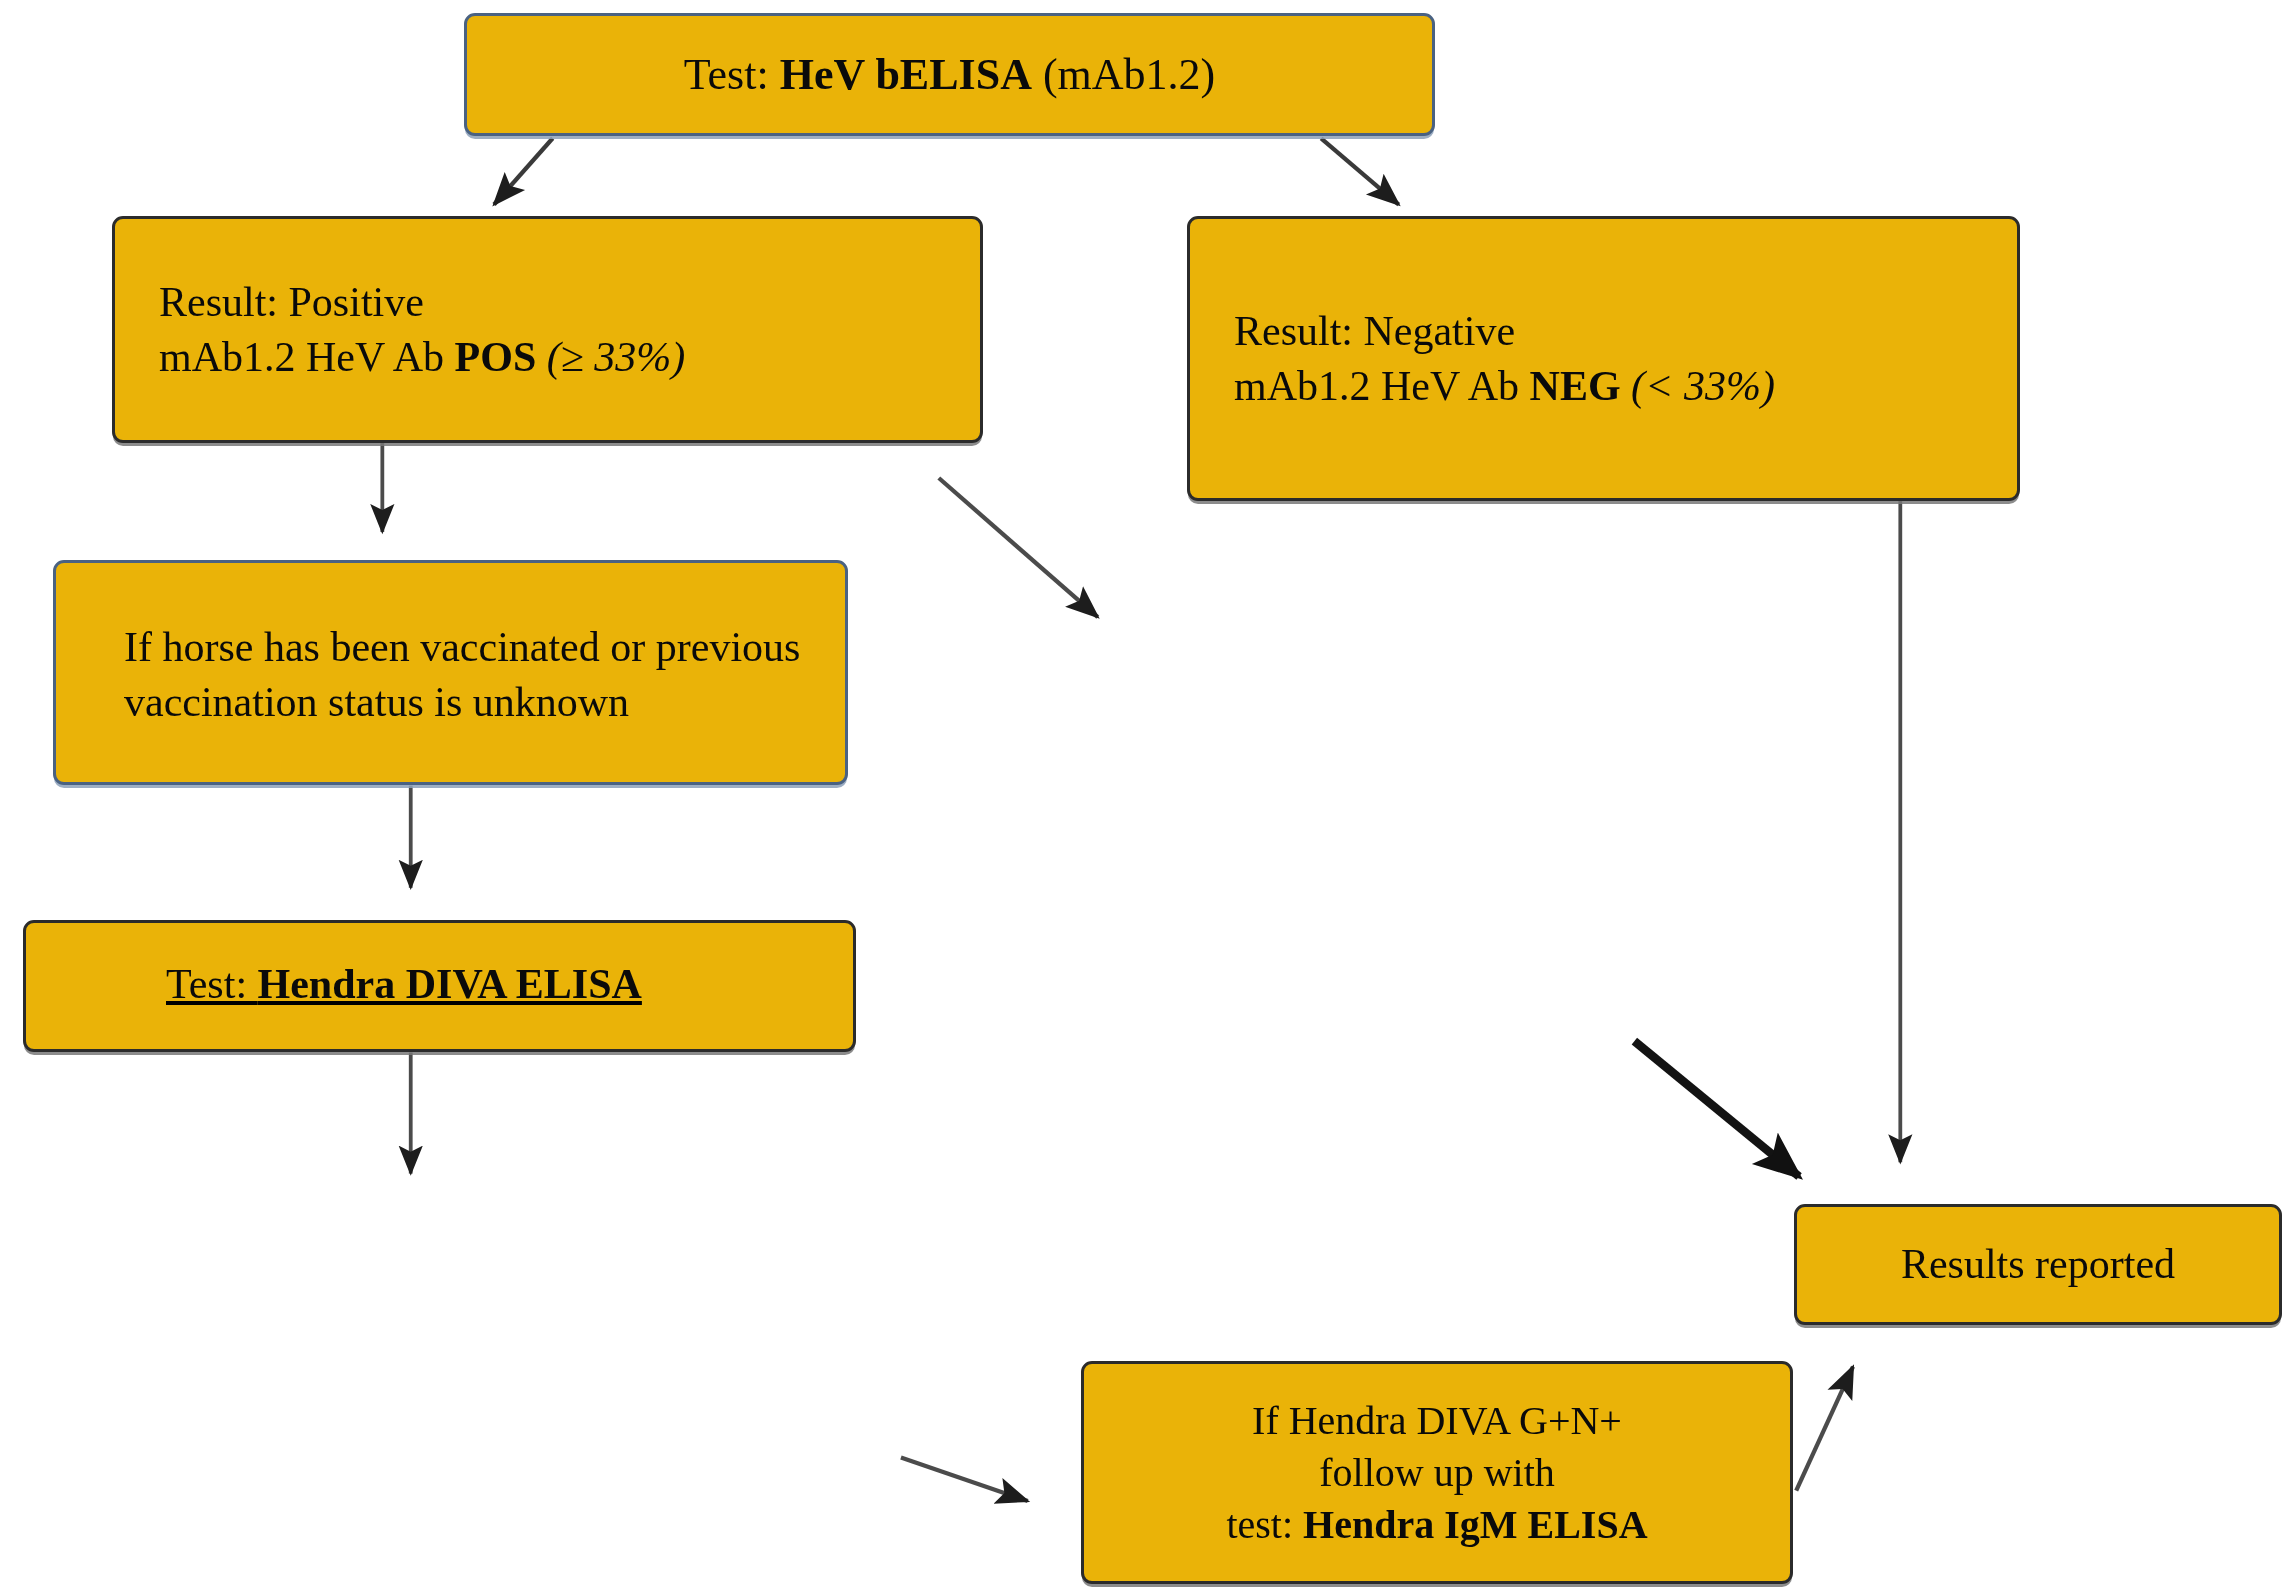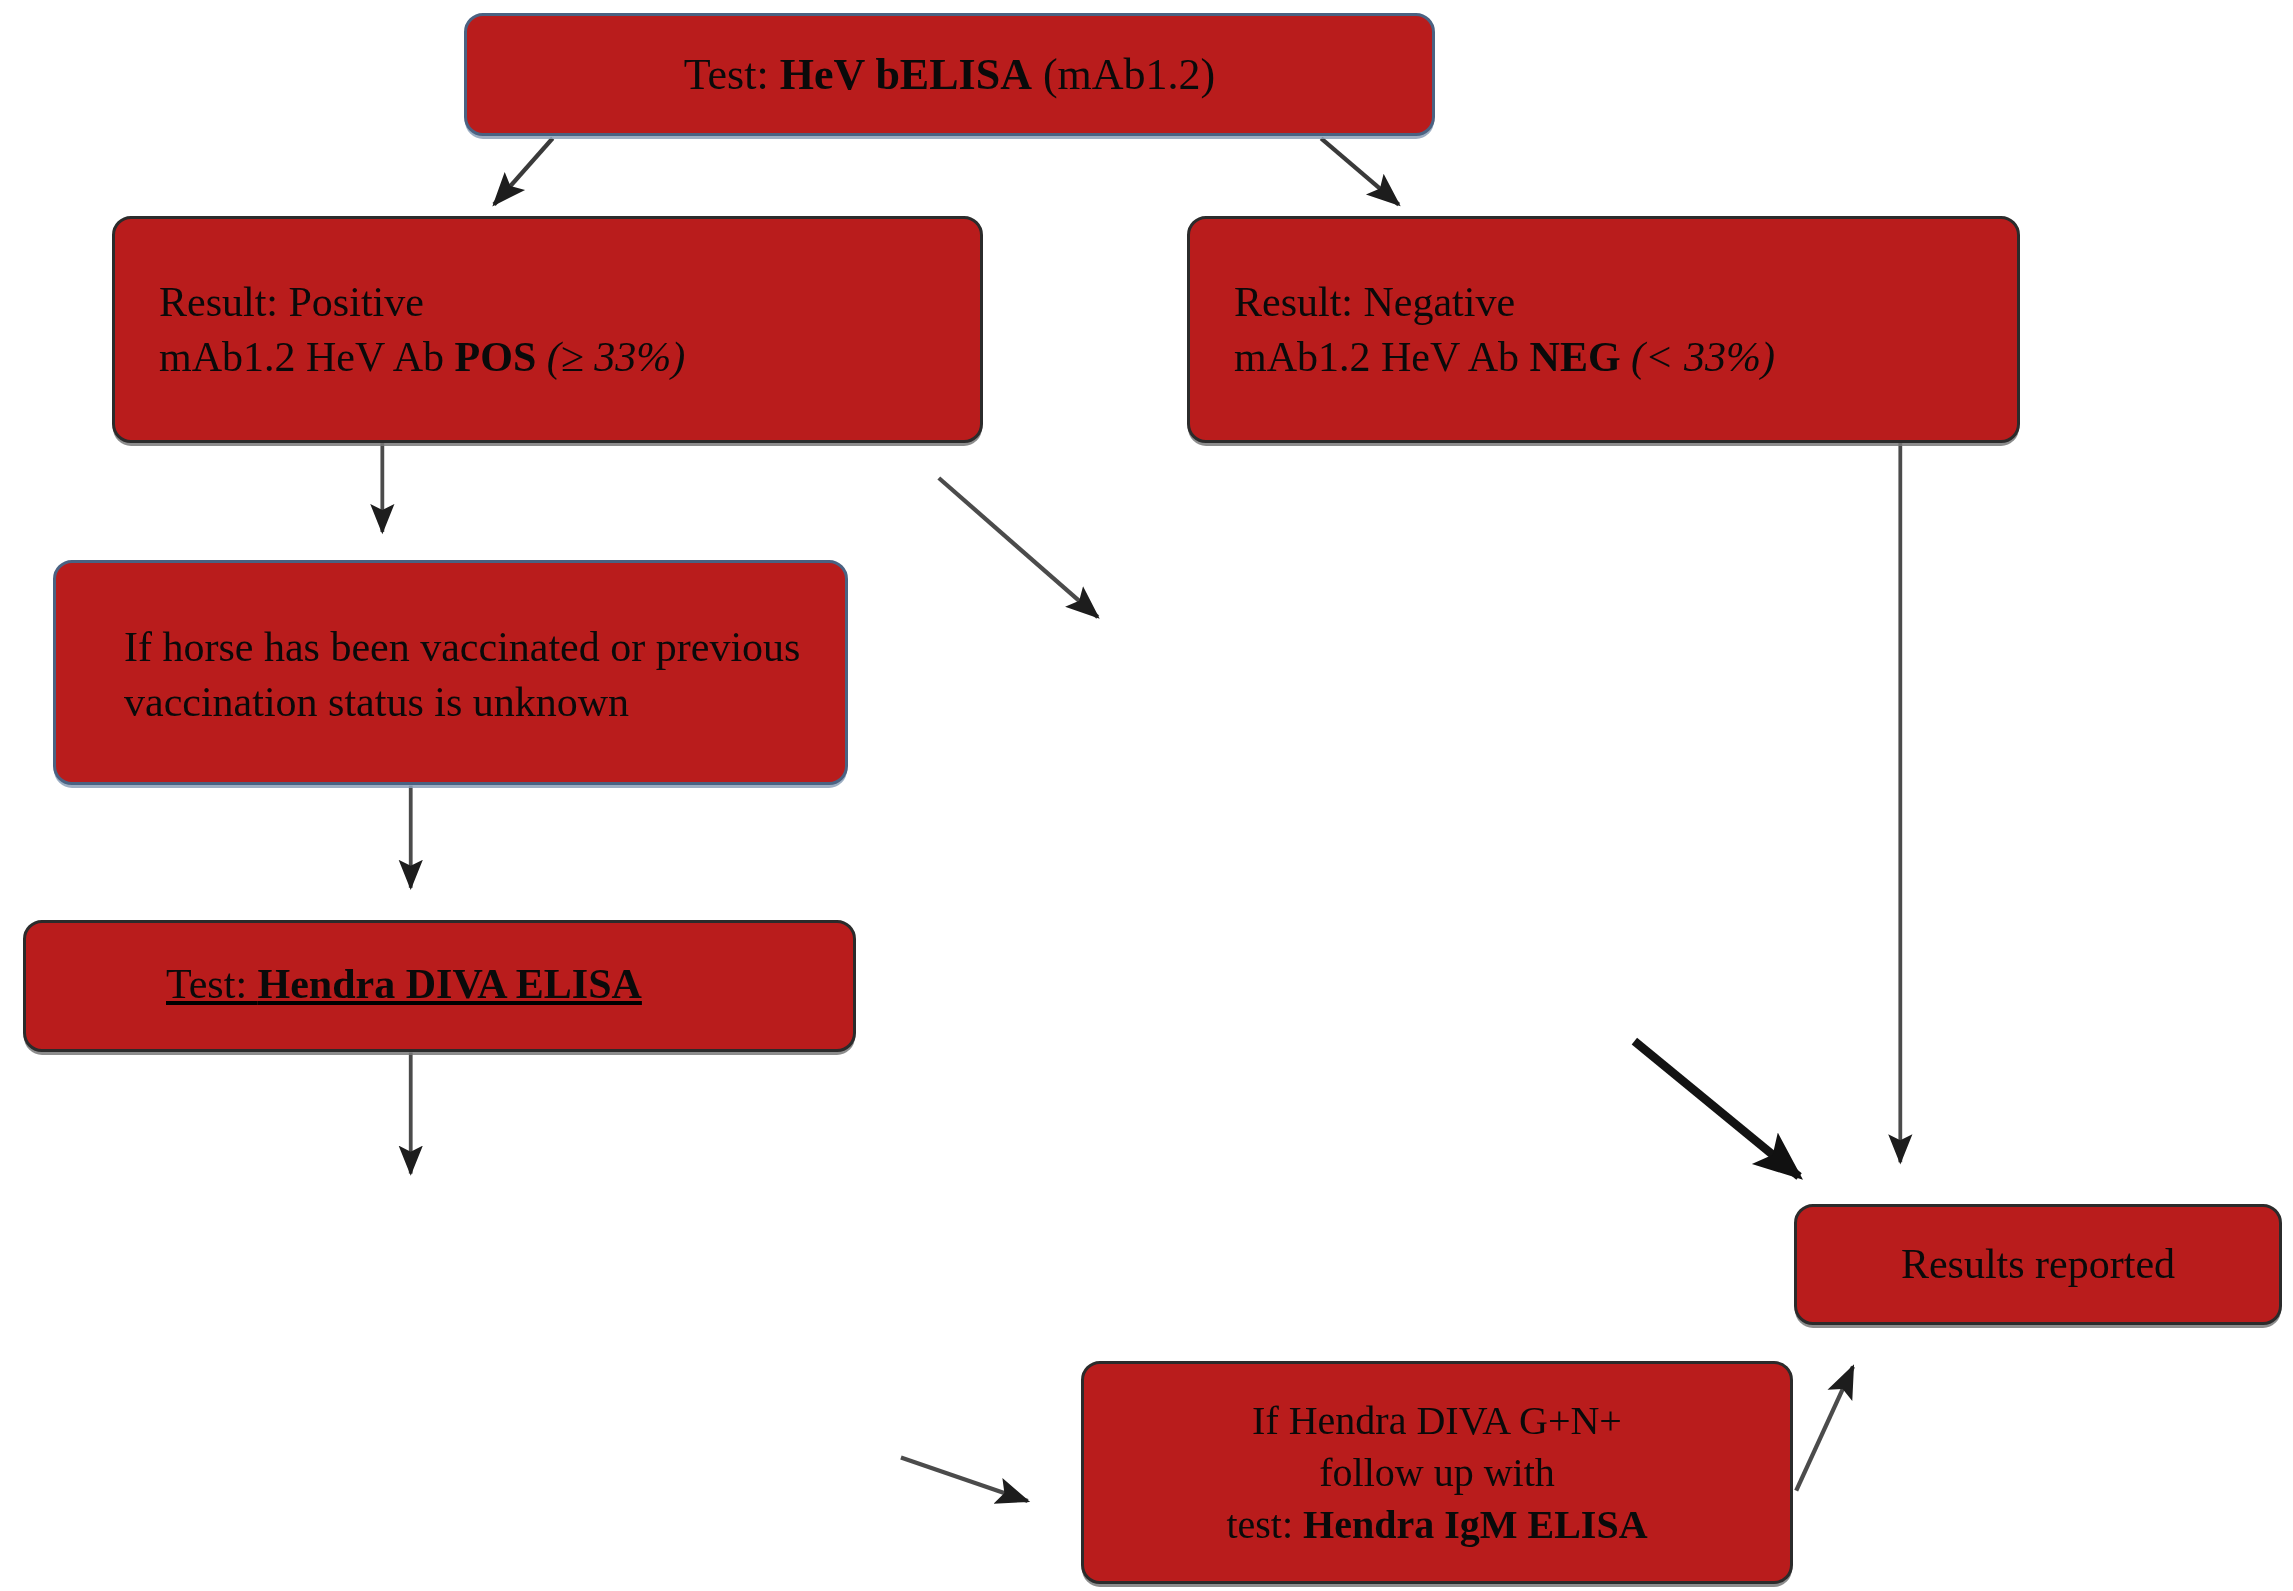--- a/index.html
+++ b/index.html
@@ -11,22 +11,22 @@
     position: relative;
     width: 2294px;
     height: 1592px;
     background: #ffffff;
     font-family: "Liberation Serif", "DejaVu Serif", serif;
     overflow: hidden;
   }
   .node {
     position: absolute;
     box-sizing: border-box;
-    background: #b91c1c;
-    border-radius: 19px;
+    background: #eab308;
+    border-radius: 11px;
     display: flex;
     align-items: center;
     overflow: hidden;
   }
   .node .txt {
     width: 100%;
     line-height: 1.30;
     color: #0a0a0a;
     white-space: pre-line;
   }
@@ -88,21 +88,21 @@
   </svg>
 
   <div class="node b-blue align-center pad-c" style="left:464px; top:13.2px; width:971px; height:123px; font-size:44px;">
     <div class="txt"><span>Test: </span><b>HeV bELISA</b><span> (mAb1.2)</span></div>
   </div>
 
   <div class="node b-dark align-left pad-l" style="left:112px; top:216px; width:871px; height:227px; font-size:42px;">
     <div class="txt"><span>Result: Positive</span><br><span>mAb1.2 HeV Ab </span><b>POS</b><i> (≥ 33%)</i></div>
   </div>
 
-  <div class="node b-dark align-left pad-l" style="left:1187px; top:216px; width:833px; height:227px; font-size:42px;">
+  <div class="node b-dark align-left pad-l" style="left:1187px; top:216px; width:833px; height:285px; font-size:42px;">
     <div class="txt"><span>Result: Negative</span><br><span>mAb1.2 HeV Ab </span><b>NEG</b><i> (&lt; 33%)</i></div>
   </div>
 
   <div class="node b-blue align-left" style="left:53px; top:560px; width:795px; height:225px; font-size:42px; padding:4px 32px 0 68px;">
     <div class="txt">If horse has been vaccinated or previous vaccination status is unknown</div>
   </div>
 
 
   <div class="node b-dark align-left" style="left:23px; top:920px; width:833px; height:132px; font-size:42px; padding:0 28px 4px 140px;text-decoration:underline;">
     <div class="txt"><span>Test: </span><b>Hendra DIVA ELISA</b></div>

